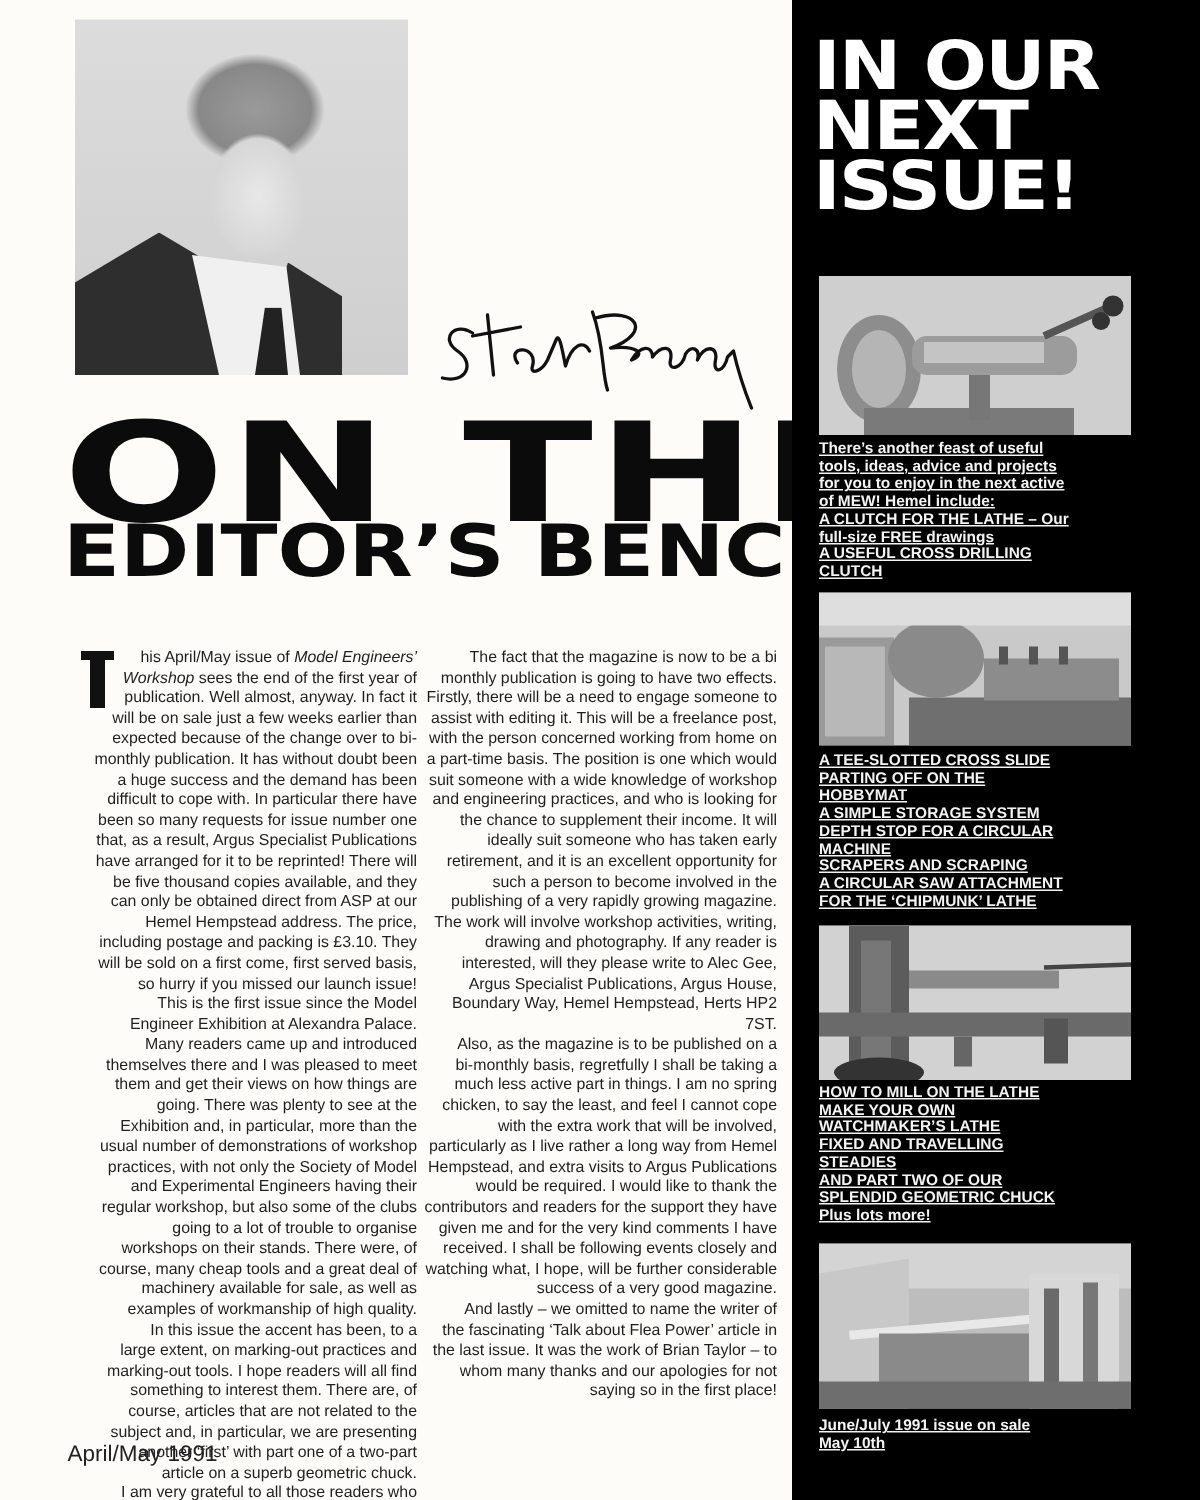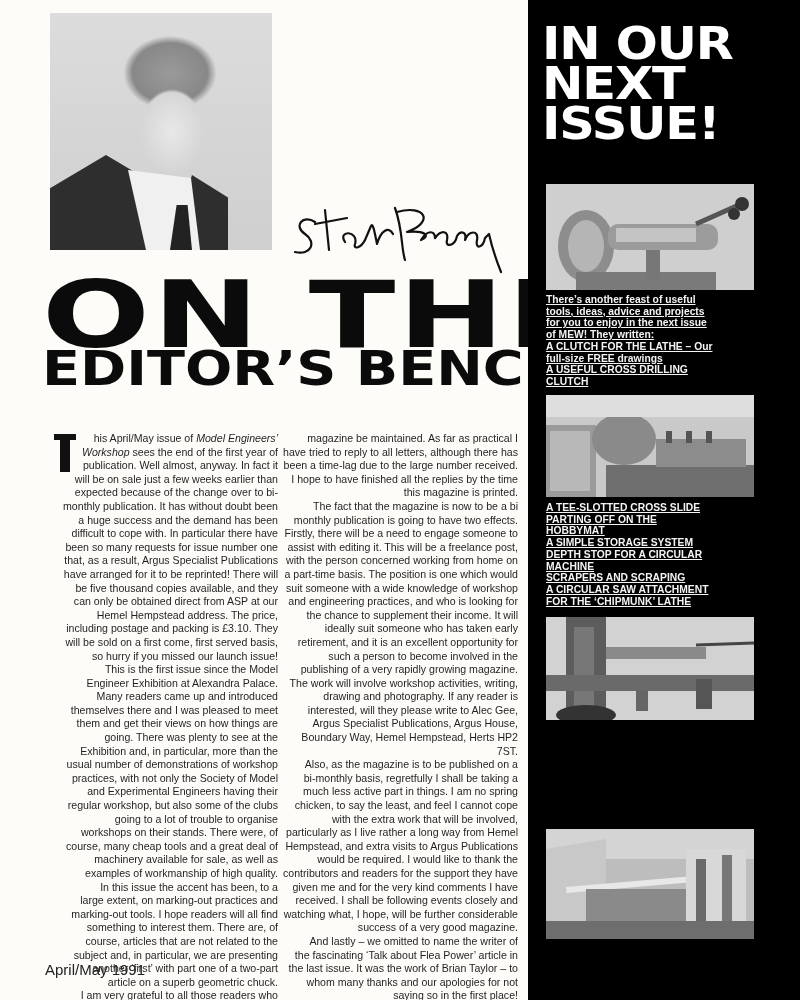--- a/index.html
+++ b/index.html
@@ -109,21 +109,20 @@
 <div class="col col-1">
   <p class="first">
     <span class="dropcap"></span><span>his April/May issue of </span><em>Model Engineers’ Workshop</em><span> sees the end of the first year of publication. Well almost, anyway. In fact it will be on sale just a few weeks earlier than expected because of the change over to bi-monthly publication. It has without doubt been a huge success and the demand has been difficult to cope with. In particular there have been so many requests for issue number one that, as a result, Argus Specialist Publications have arranged for it to be reprinted! There will be five thousand copies available, and they can only be obtained direct from ASP at our Hemel Hempstead address. The price, including postage and packing is £3.10. They will be sold on a first come, first served basis, so hurry if you missed our launch issue!</span>
   </p>
   <p>This is the first issue since the Model Engineer Exhibition at Alexandra Palace. Many readers came up and introduced themselves there and I was pleased to meet them and get their views on how things are going. There was plenty to see at the Exhibition and, in particular, more than the usual number of demonstrations of workshop practices, with not only the Society of Model and Experimental Engineers having their regular workshop, but also some of the clubs going to a lot of trouble to organise workshops on their stands. There were, of course, many cheap tools and a great deal of machinery available for sale, as well as examples of workmanship of high quality.</p>
   <p>In this issue the accent has been, to a large extent, on marking-out practices and marking-out tools. I hope readers will all find something to interest them. There are, of course, articles that are not related to the subject and, in particular, we are presenting another ‘first’ with part one of a two-part article on a superb geometric chuck.</p>
   <p>I am very grateful to all those readers who have written encouraging letters, as well as those who have sent in ideas, and indeed not least to those with constructive criticism. Only through being criticised in a constructive way can the standard of the</p>
 </div>
 
 <div class="col col-2">
-  <p class="first">magazine be maintained. As far as practical I have tried to reply to all letters, although there has been a time-lag due to the large number received. I hope to have finished all the replies by the time this magazine is printed.</p>
   <p>The fact that the magazine is now to be a bi monthly publication is going to have two effects. Firstly, there will be a need to engage someone to assist with editing it. This will be a freelance post, with the person concerned working from home on a part-time basis. The position is one which would suit someone with a wide knowledge of workshop and engineering practices, and who is looking for the chance to supplement their income. It will ideally suit someone who has taken early retirement, and it is an excellent opportunity for such a person to become involved in the publishing of a very rapidly growing magazine. The work will involve workshop activities, writing, drawing and photography. If any reader is interested, will they please write to Alec Gee, Argus Specialist Publications, Argus House, Boundary Way, Hemel Hempstead, Herts HP2 7ST.</p>
   <p>Also, as the magazine is to be published on a bi-monthly basis, regretfully I shall be taking a much less active part in things. I am no spring chicken, to say the least, and feel I cannot cope with the extra work that will be involved, particularly as I live rather a long way from Hemel Hempstead, and extra visits to Argus Publications would be required. I would like to thank the contributors and readers for the support they have given me and for the very kind comments I have received. I shall be following events closely and watching what, I hope, will be further considerable success of a very good magazine.</p>
   <p>And lastly – we omitted to name the writer of the fascinating ‘Talk about Flea Power’ article in the last issue. It was the work of Brian Taylor – to whom many thanks and our apologies for not saying so in the first place!</p>
 </div>
 
 <div class="footer-date">April/May 1991</div>
 
 <div class="sidebar">
   <div class="sb-title">
     <div>IN OUR</div>
@@ -141,22 +140,22 @@
       <line x1="150" y1="40" x2="195" y2="20" stroke="#555" stroke-width="5"></line>
       <circle cx="196" cy="20" r="7" fill="#333"></circle>
       <circle cx="188" cy="30" r="6" fill="#333"></circle>
       <rect x="30" y="88" width="140" height="18" fill="#7a7a7a"></rect>
       <rect x="100" y="66" width="14" height="30" fill="#777"></rect>
     </svg>
   </div>
   <div class="sb-text sb-text-1">
     <div>There’s another feast of useful</div>
     <div>tools, ideas, advice and projects</div>
-    <div>for you to enjoy in the next issue</div>
-    <div>of MEW! They written:</div>
+    <div>for you to enjoy in the next active</div>
+    <div>of MEW! Hemel include:</div>
     <div>A CLUTCH FOR THE LATHE – Our</div>
     <div>full-size FREE drawings</div>
     <div>A USEFUL CROSS DRILLING</div>
     <div>CLUTCH</div>
   </div>
 
   <div class="sb-photo sb-photo-2">
     <svg width="208" height="102" viewBox="0 0 208 102">
       <rect width="208" height="102" fill="#c9c9c9"></rect>
       <rect x="0" y="30" width="50" height="72" fill="#9a9a9a"></rect>
@@ -188,27 +187,41 @@
       <rect x="20" y="0" width="40" height="103" fill="#5c5c5c"></rect>
       <rect x="28" y="10" width="20" height="80" fill="#777"></rect>
       <rect x="0" y="58" width="208" height="16" fill="#6a6a6a"></rect>
       <rect x="60" y="30" width="100" height="12" fill="#8a8a8a"></rect>
       <line x1="150" y1="28" x2="208" y2="26" stroke="#444" stroke-width="3"></line>
       <rect x="150" y="62" width="16" height="30" fill="#555"></rect>
       <rect x="90" y="74" width="12" height="20" fill="#666"></rect>
       <ellipse cx="40" cy="98" rx="30" ry="10" fill="#333"></ellipse>
     </svg>
   </div>
+  <div class="sb-text sb-text-3">
+    <div>HOW TO MILL ON THE LATHE</div>
+    <div>MAKE YOUR OWN</div>
+    <div>WATCHMAKER’S LATHE</div>
+    <div>FIXED AND TRAVELLING</div>
+    <div>STEADIES</div>
+    <div>AND PART TWO OF OUR</div>
+    <div>SPLENDID GEOMETRIC CHUCK</div>
+    <div>Plus lots more!</div>
+  </div>
 
   <div class="sb-photo sb-photo-4">
     <svg width="208" height="110" viewBox="0 0 208 110">
       <rect width="208" height="110" fill="#bdbdbd"></rect>
       <rect x="0" y="0" width="208" height="30" fill="#d4d4d4"></rect>
       <polygon points="0,20 60,10 60,110 0,110" fill="#c8c8c8"></polygon>
       <rect x="20" y="52" width="140" height="6" fill="#e8e8e8" transform="rotate(-5 90 55)"></rect>
       <rect x="40" y="60" width="110" height="40" fill="#8a8a8a"></rect>
       <rect x="140" y="20" width="60" height="90" fill="#d8d8d8"></rect>
       <rect x="150" y="30" width="10" height="70" fill="#6a6a6a"></rect>
       <rect x="176" y="26" width="10" height="80" fill="#777"></rect>
       <rect x="0" y="92" width="208" height="18" fill="#6e6e6e"></rect>
     </svg>
   </div>
+  <div class="sb-text sb-text-4">
+    <div>June/July 1991 issue on sale</div>
+    <div>May 10th</div>
+  </div>
 </div>
 
 </body></html>

